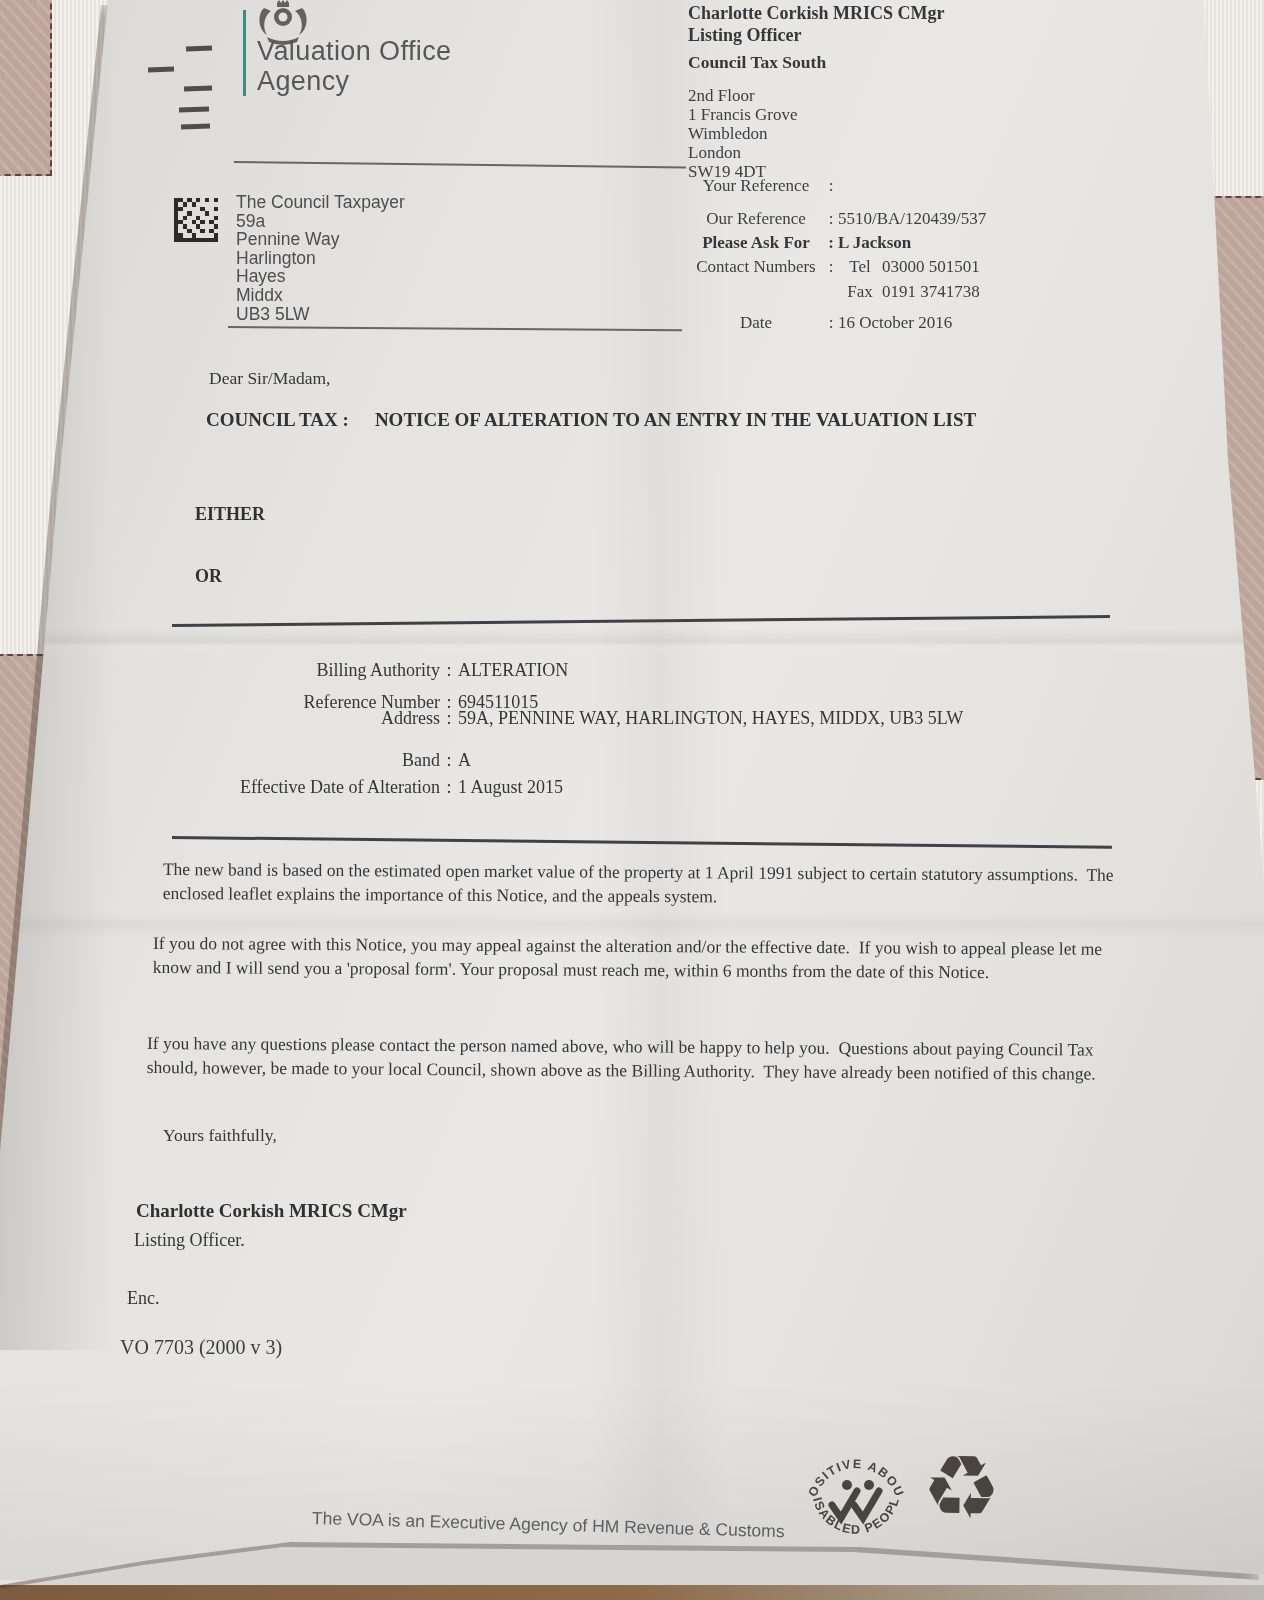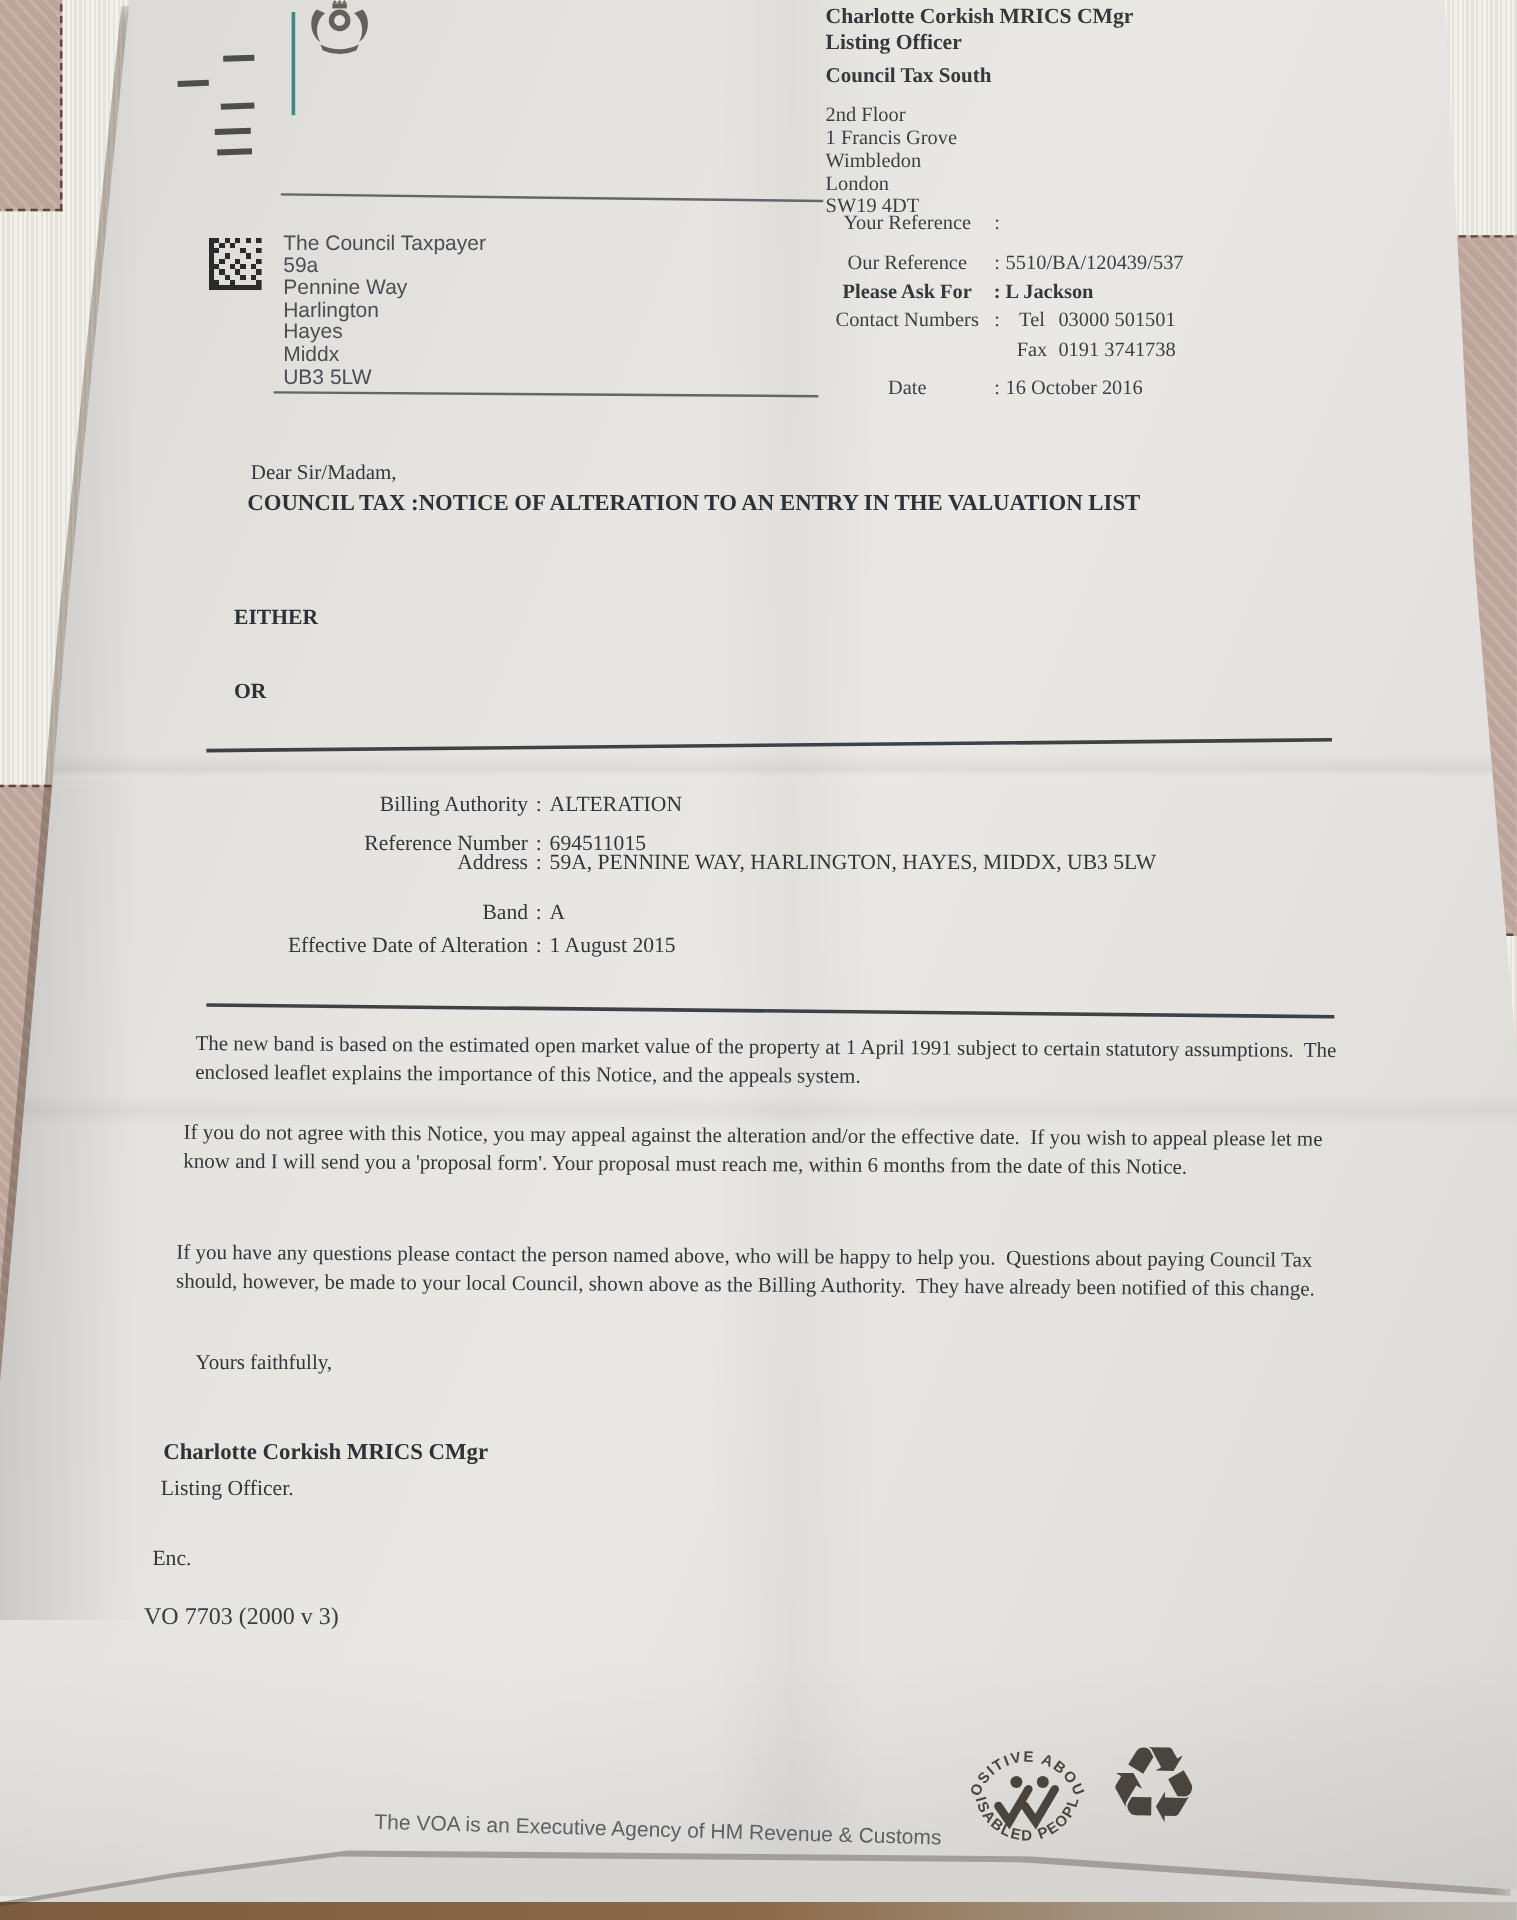--- a/index.html
+++ b/index.html
@@ -66,23 +66,23 @@
   .sender .dept{margin-bottom:14px;}
 
   .refblock{position:absolute;left:688px;top:176px;width:560px;font-size:17px;color:#3b3f44;}
   .refrow{position:absolute;display:flex;width:560px;text-align:center;}
   .refrow .rl{width:136px;flex:none;}
   .refrow .rc{width:14px;flex:none;}
   .refrow .unit{display:inline-block;width:44px;}
   .refrow.bold{font-weight:bold;color:#34383c;}
 
   
-  .salutation{position:absolute;left:209px;top:383px;font-size:17.5px;}
+  .salutation{position:absolute;left:209px;top:368px;font-size:17.5px;}
   .subject{position:absolute;left:206px;top:409px;font-weight:bold;font-size:19px;color:#2e3236;white-space:nowrap;}
-  .subject .pre{}
+  .subject .pre{margin-right:26px;}
   .para{position:absolute;font-size:17.5px;line-height:23.5px;white-space:pre-wrap;transform-origin:left top;}
   .intro{left:204px;top:452px;width:856px;}
   .clause-label{position:absolute;left:195px;font-weight:bold;font-size:18px;color:#2e3236;}
   .clause{position:absolute;left:292px;width:765px;font-size:17.5px;line-height:24px;}
 
   .details{position:absolute;left:160px;top:660px;width:960px;font-size:18px;color:#33373b;}
   .drow{position:absolute;display:flex;width:960px;}
   .drow .dl{width:280px;flex:none;text-align:right;}
   .drow .dc{width:18px;flex:none;text-align:center;}
 
@@ -134,20 +134,24 @@
           <path d="M25 3 l2 -3 l2 3 Z M29 3 l2 -3 l2 3 Z M33 3 l2 -3 l2 3 Z"></path>
           <circle cx="31" cy="17" r="9"></circle>
           <circle cx="31" cy="17" r="4.5" fill="#e4e3df"></circle>
           <path d="M12 8 C5 14 6 30 15 35 C10 27 12 16 19 11 Z"></path>
           <path d="M50 8 C57 14 56 30 47 35 C52 27 50 16 43 11 Z"></path>
           <path d="M15 37 Q31 45 47 37 L45 42 Q31 48 17 42 Z"></path>
         </g>
       </svg>
     </div>
     <div class="brand-line"></div>
+    <div class="brand-name">
+      <div>Valuation Office</div>
+      <div>Agency</div>
+    </div>
     <div class="dash" style="left:186px;top:46px;width:26px"></div>
     <div class="dash" style="left:148px;top:67px;width:26px"></div>
     <div class="dash" style="left:184px;top:86px;width:28px"></div>
     <div class="dash" style="left:179px;top:107px;width:30px"></div>
     <div class="dash" style="left:181px;top:124px;width:29px"></div>
     <div class="rule r1"></div>
 
     <div class="sender">
       <div class="b name">Charlotte Corkish MRICS CMgr</div>
       <div class="b title">Listing Officer</div>

